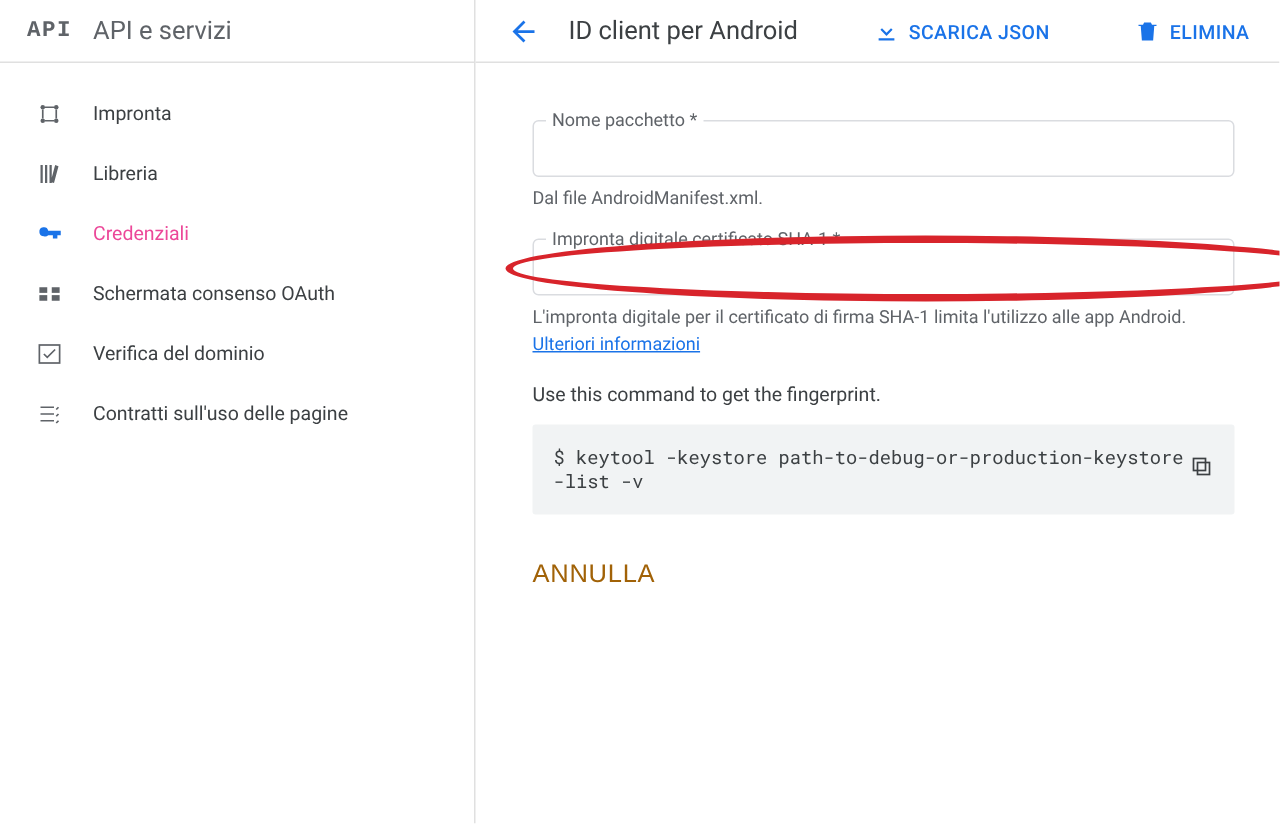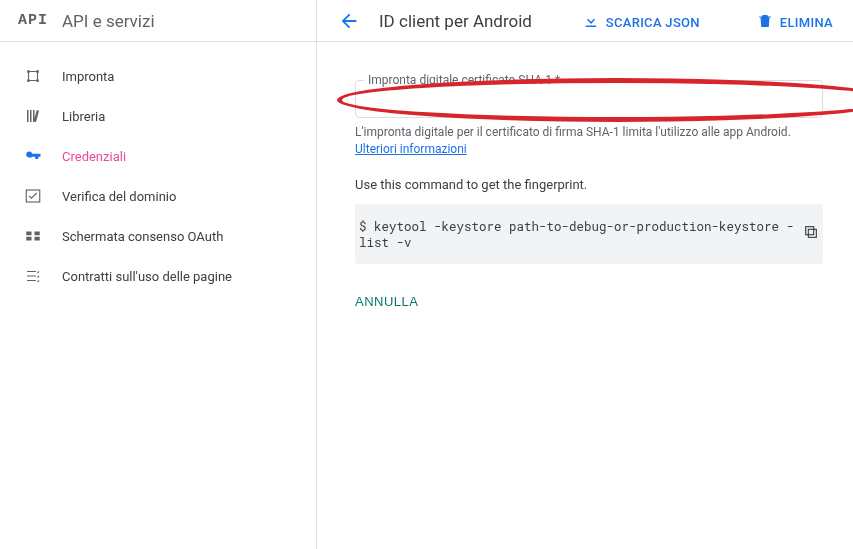--- a/index.html
+++ b/index.html
@@ -26,26 +26,26 @@
   .content { padding: 38px 30px 20px 38px; position: relative; }
   .field { margin-bottom: 18px; }
   .field-wrap { border: 1px solid #dadce0; border-radius: 4px; position: relative; padding: 0 12px; }
   .field-label { position: absolute; top: -8px; left: 8px; background: #fff; padding: 0 4px; font-size: 12px; color: #5f6368; }
   .field-input { border: none; outline: none; width: 100%; height: 36px; font-size: 13px; color: #3c4043; background: transparent; }
   .field-tail { position: absolute; right: 10px; top: 50%; transform: translateY(-50%); }
   .field-tail svg { fill: #5f6368; }
   .helper { font-size: 12px; color: #5f6368; margin-top: 6px; line-height: 1.45; }
   .helper a { color: #1a73e8; text-decoration: underline; cursor: pointer; }
   .hint { font-size: 13px; color: #3c4043; margin: 0 0 12px; }
-  .codebox { background: #f1f3f4; border-radius: 2px; padding: 14px 4px; font-family: "Roboto Mono", Menlo, Consolas, monospace; font-size: 12.5px; color: #3c4043; position: relative; display: flex; align-items: center; }
+  .codebox { background: #f1f3f4; border-radius: 2px; padding: 14px 14px; font-family: "Roboto Mono", Menlo, Consolas, monospace; font-size: 12.5px; color: #3c4043; position: relative; display: flex; align-items: center; }
   .codebox .copy { margin-left: auto; cursor: pointer; }
   .codebox .copy svg { fill: #3c4043; }
   .actions { margin-top: 30px; display: flex; align-items: center; gap: 26px; }
   .primary-btn { background: #1a73e8; color: #fff; border: none; border-radius: 4px; padding: 9px 20px; font-size: 13px; font-weight: 500; letter-spacing: 0.5px; cursor: pointer; }
-  .secondary-btn { background: transparent; border: none; color: #0f766e; font-size: 13px; font-weight: 500; letter-spacing: 0.5px; cursor: pointer; }
+  .secondary-btn { background: transparent; border: none; color: #a16207; font-size: 17px; font-weight: 500; letter-spacing: 0.5px; cursor: pointer; }
   .ellipse-mark { position: absolute; border: 5px solid #d8242b; border-radius: 50%; pointer-events: none; }
 </style>
 </head>
 <body>
 
 <div class="app">
   <aside class="sidebar">
     <div class="sidebar-header">
       <span class="logo">API</span>
       <span class="sidebar-title">API e servizi</span>
@@ -75,36 +75,36 @@
         <span class="nav-icon">
             <svg width="18" height="18" viewBox="0 0 24 24">
               <path d="M7 14a4 4 0 1 1 3.87-5H22v4h-3v3h-4v-3h-4.13A4 4 0 0 1 7 14z"></path>
             </svg>
           </span>
         <span>Credenziali</span>
       </div>
       <div class="nav-item">
         <span class="nav-icon">
             <svg width="18" height="18" viewBox="0 0 24 24">
-              <rect x="3" y="4" width="18" height="16" fill="none" stroke="#5f6368" stroke-width="1.5"></rect>
-              <path d="M7 12l3 3 7-7" fill="none" stroke="#5f6368" stroke-width="1.5"></path>
-            </svg>
-          </span>
-        <span>Verifica del dominio</span>
-      </div>
-      <div class="nav-item">
-        <span class="nav-icon">
-            <svg width="18" height="18" viewBox="0 0 24 24">
               <rect x="3" y="6" width="7" height="5"></rect>
               <rect x="3" y="13" width="7" height="5"></rect>
               <rect x="14" y="6" width="7" height="5"></rect>
               <rect x="14" y="13" width="7" height="5"></rect>
             </svg>
           </span>
         <span>Schermata consenso OAuth</span>
+      </div>
+      <div class="nav-item">
+        <span class="nav-icon">
+            <svg width="18" height="18" viewBox="0 0 24 24">
+              <rect x="3" y="4" width="18" height="16" fill="none" stroke="#5f6368" stroke-width="1.5"></rect>
+              <path d="M7 12l3 3 7-7" fill="none" stroke="#5f6368" stroke-width="1.5"></path>
+            </svg>
+          </span>
+        <span>Verifica del dominio</span>
       </div>
       <div class="nav-item">
         <span class="nav-icon">
             <svg width="18" height="18" viewBox="0 0 24 24">
               <path d="M4 6h12M4 12h12M4 18h12" stroke="#5f6368" stroke-width="1.5" fill="none"></path>
               <path d="M20 6l-2 2M20 12l-2 2M20 18l-2 2" stroke="#5f6368" stroke-width="1.5" fill="none"></path>
             </svg>
           </span>
         <span>Contratti sull'uso delle pagine</span>
       </div>
@@ -129,20 +129,27 @@
       <span class="action-btn">
         <svg width="18" height="18" viewBox="0 0 24 24">
             <path d="M6 7h12l-1 13H7zM9 4h6l1 2H8zM4 6h16v1H4z"></path>
           </svg>
         <span>ELIMINA</span>
       </span>
     </div>
 
     <div class="content">
 
+      <div class="field">
+        <div class="field-wrap">
+          <span class="field-label">Nome pacchetto *</span>
+          <input class="field-input" value="" style="">
+        </div>
+        <div class="helper">Dal file AndroidManifest.xml.</div>
+      </div>
 
       <div class="field" style="position:relative;">
         <div class="field-wrap">
           <span class="field-label">Impronta digitale certificato SHA-1 *</span>
           <input class="field-input" value="" style="">
         </div>
         <div class="helper">
           <span>L'impronta digitale per il certificato di firma SHA-1 limita l'utilizzo alle app Android.</span>
           <a>Ulteriori informazioni</a>
         </div>

